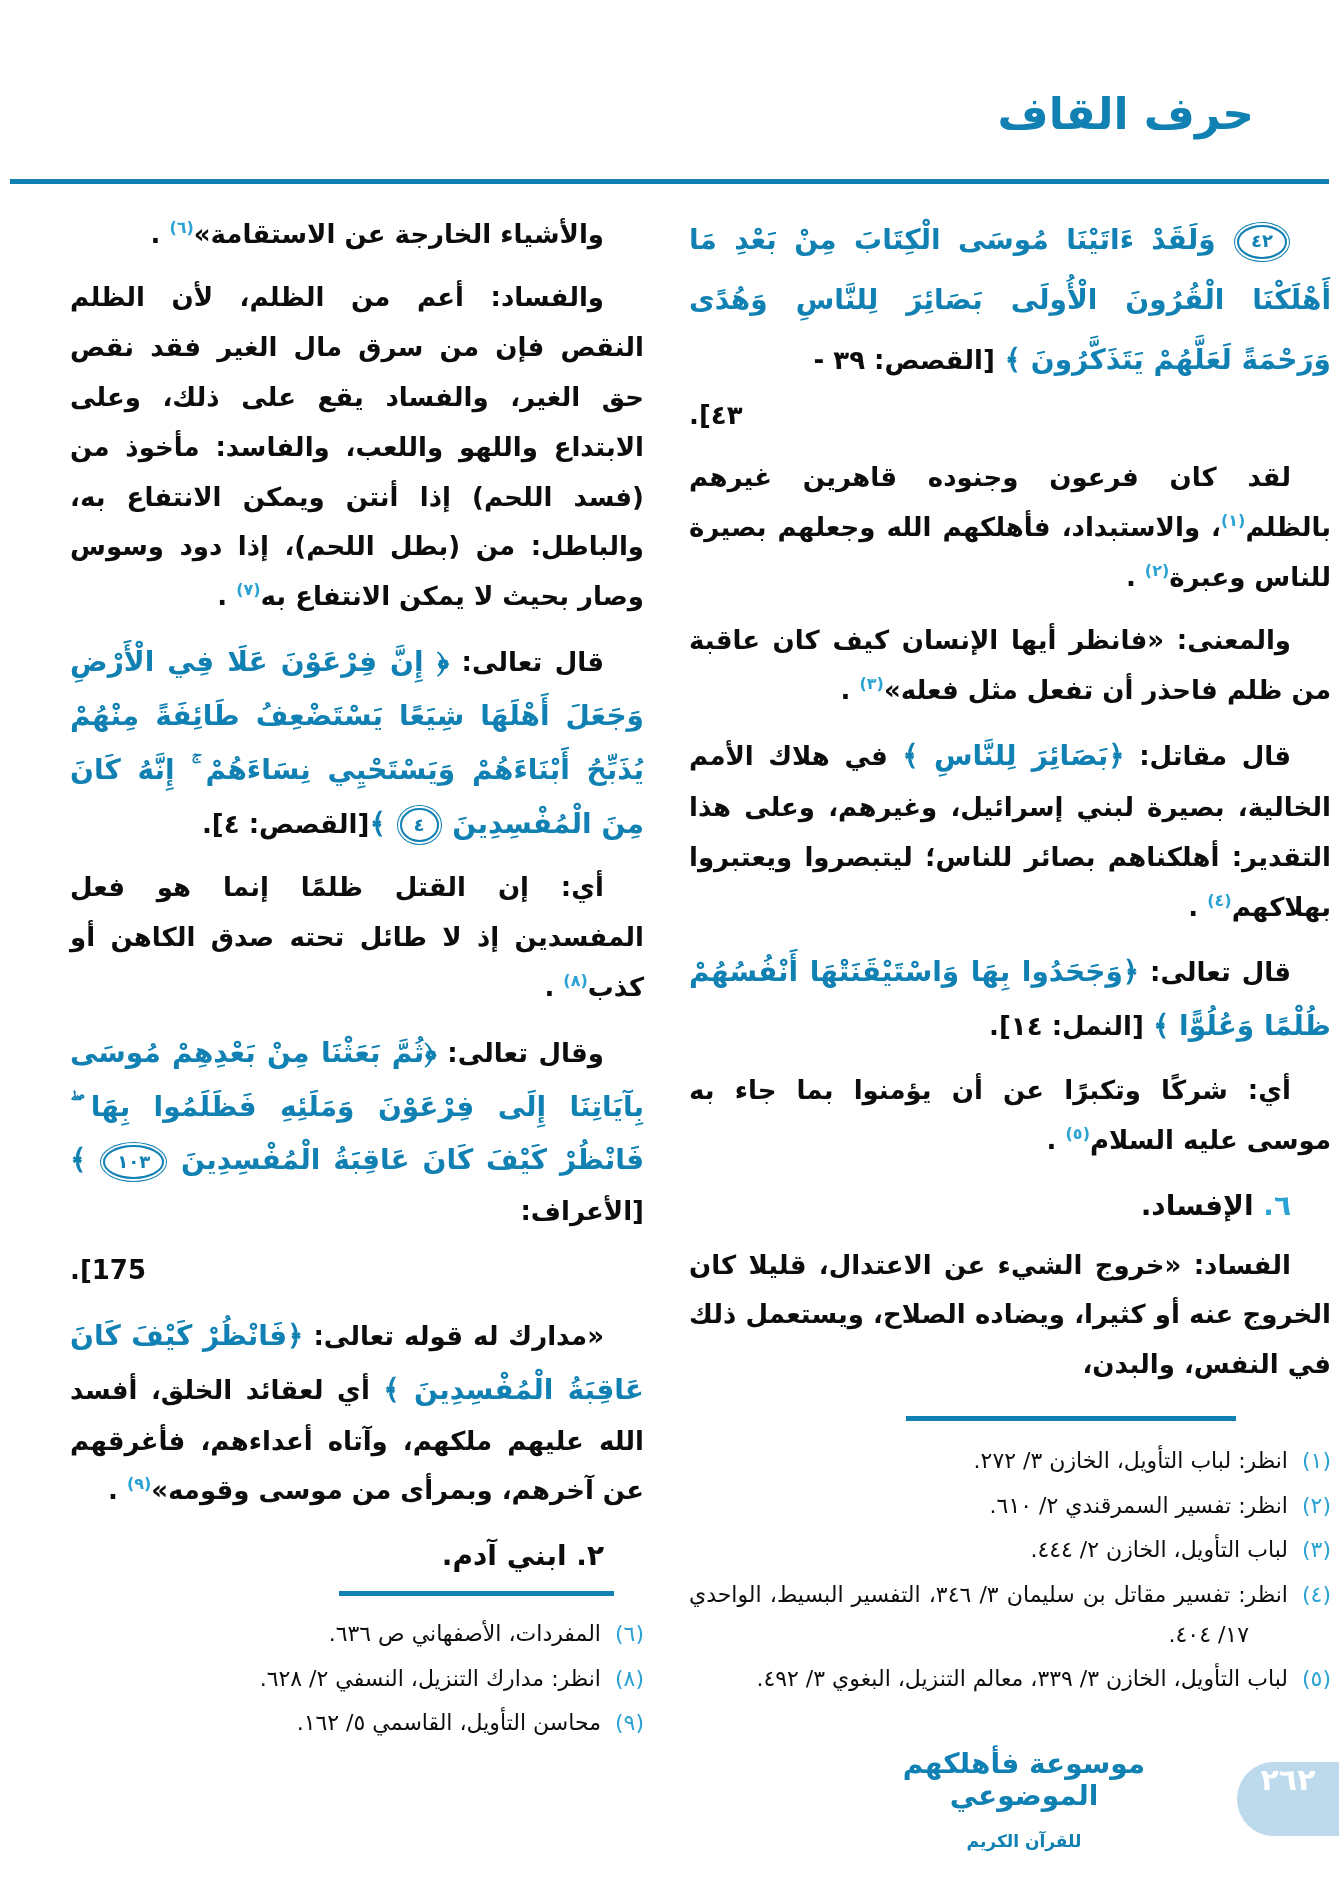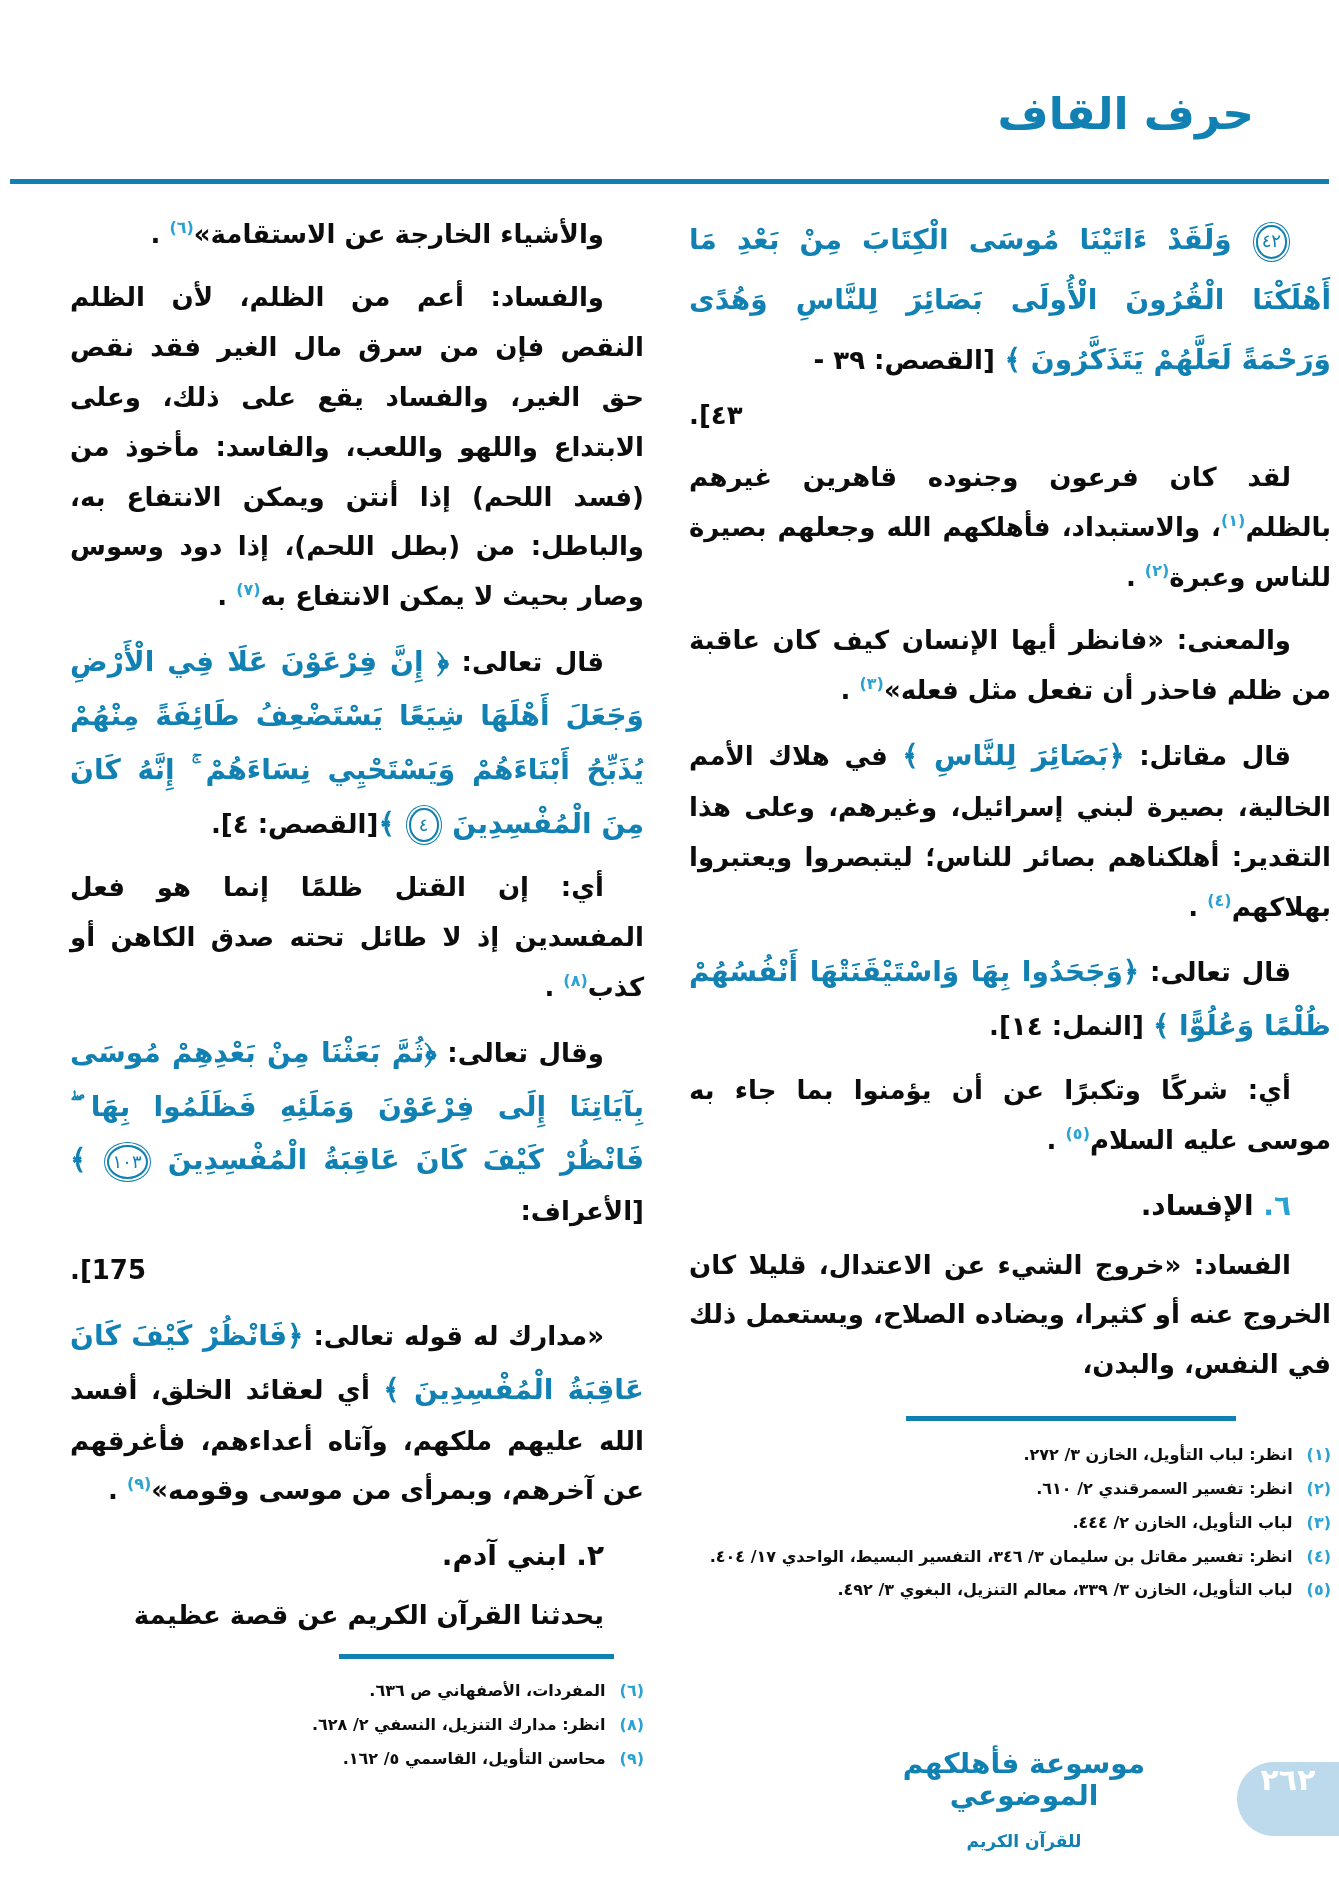--- a/index.html
+++ b/index.html
@@ -51,36 +51,36 @@
   .seg-ref{
     color:var(--accent-light);
     font-size:16px;
     vertical-align:super;
     line-height:0;
     letter-spacing:1px;
   }
   .ayah-badge{
     display:inline-flex;align-items:center;justify-content:center;
     min-width:30px;height:34px;
-    padding:0 4px;
+    padding:0 12px;
     margin:0 4px;
     border:2px solid var(--accent);
     border-radius:50%;
     box-shadow:0 0 0 2px #fff, 0 0 0 3px var(--accent);
     color:var(--accent);
-    font-size:18px;font-weight:normal;
+    font-size:18px;font-weight:bold;
     vertical-align:middle;
     text-indent:0;
   }
   
   .fn-sep{height:5px;background:var(--accent);border:none;}
   .col-right .fn-sep{width:330px;margin:26px 95px 20px auto;}
   .col-left .fn-sep{width:275px;margin:8px 30px 18px auto;}
   .footnote{
-    font-size:16px;font-weight:700;
+    font-size:22px;font-weight:400;
     color:var(--ink);
     text-align:justify;
     line-height:1.8;
     padding-right:82px;text-indent:-82px;
     margin-bottom:5px;
   }
   .fn-num{color:var(--accent-light);margin-left:14px;}
   
   .footer-logo{
     position:absolute;top:1748px;right:190px;width:250px;
@@ -133,21 +133,20 @@
   <div class="col col-left">
     <div>
         <p class="para body"><span class="seg-text">والأشياء الخارجة عن الاستقامة»</span><sup class="seg-ref">(٦)</sup><span class="seg-text"> .</span></p>
         <p class="para body"><span class="seg-text">والفساد: أعم من الظلم، لأن الظلم النقص فإن من سرق مال الغير فقد نقص حق الغير، والفساد يقع على ذلك، وعلى الابتداع واللهو واللعب، والفاسد: مأخوذ من (فسد اللحم) إذا أنتن ويمكن الانتفاع به، والباطل: من (بطل اللحم)، إذا دود وسوس وصار بحيث لا يمكن الانتفاع به</span><sup class="seg-ref">(٧)</sup><span class="seg-text"> .</span></p>
         <p class="para body verse-flow"><span class="seg-text">قال تعالى: </span><span class="seg-verse">﴿ إِنَّ فِرْعَوْنَ عَلَا فِي الْأَرْضِ وَجَعَلَ أَهْلَهَا شِيَعًا يَسْتَضْعِفُ طَائِفَةً مِنْهُمْ يُذَبِّحُ أَبْنَاءَهُمْ وَيَسْتَحْيِي نِسَاءَهُمْ ۚ إِنَّهُ كَانَ مِنَ الْمُفْسِدِينَ </span><span class="ayah-badge">٤</span><span class="seg-verse"> ﴾</span><span class="seg-cite">[القصص: ٤].</span></p>
         <p class="para body"><span class="seg-text">أي: إن القتل ظلمًا إنما هو فعل المفسدين إذ لا طائل تحته صدق الكاهن أو كذب</span><sup class="seg-ref">(٨)</sup><span class="seg-text"> .</span></p>
         <p class="para body verse-flow"><span class="seg-text">وقال تعالى: </span><span class="seg-verse">﴿ثُمَّ بَعَثْنَا مِنْ بَعْدِهِمْ مُوسَى بِآيَاتِنَا إِلَى فِرْعَوْنَ وَمَلَئِهِ فَظَلَمُوا بِهَا ۖ فَانْظُرْ كَيْفَ كَانَ عَاقِبَةُ الْمُفْسِدِينَ </span><span class="ayah-badge">١٠٣</span><span class="seg-verse"> ﴾</span><span class="seg-cite">[الأعراف:</span></p>
         <p class="para continuation-left"><span class="seg-cite">175].</span></p>
         <p class="para body"><span class="seg-text">«مدارك له قوله تعالى: </span><span class="seg-verse">﴿فَانْظُرْ كَيْفَ كَانَ عَاقِبَةُ الْمُفْسِدِينَ ﴾</span><span class="seg-text"> أي لعقائد الخلق، أفسد الله عليهم ملكهم، وآتاه أعداءهم، فأغرقهم عن آخرهم، وبمرأى من موسى وقومه»</span><sup class="seg-ref">(٩)</sup><span class="seg-text"> .</span></p>
         <p class="para heading"><span class="seg-text">٢. ابني آدم.</span></p>
-        <p class="para body"><span class="seg-text">يحدثنا القرآن الكريم عن قصة عظيمة</span></p>
       </div>
     <hr class="fn-sep">
     <div>
         <div class="footnote"><span class="fn-num">(٦)</span><span class="fn-text">المفردات، الأصفهاني ص ٦٣٦.</span></div>
         <div class="footnote"><span class="fn-num">(٨)</span><span class="fn-text">انظر: مدارك التنزيل، النسفي ٢/ ٦٢٨.</span></div>
         <div class="footnote"><span class="fn-num">(٩)</span><span class="fn-text">محاسن التأويل، القاسمي ٥/ ١٦٢.</span></div>
       </div>
   </div>
 
   <div class="footer-logo">

